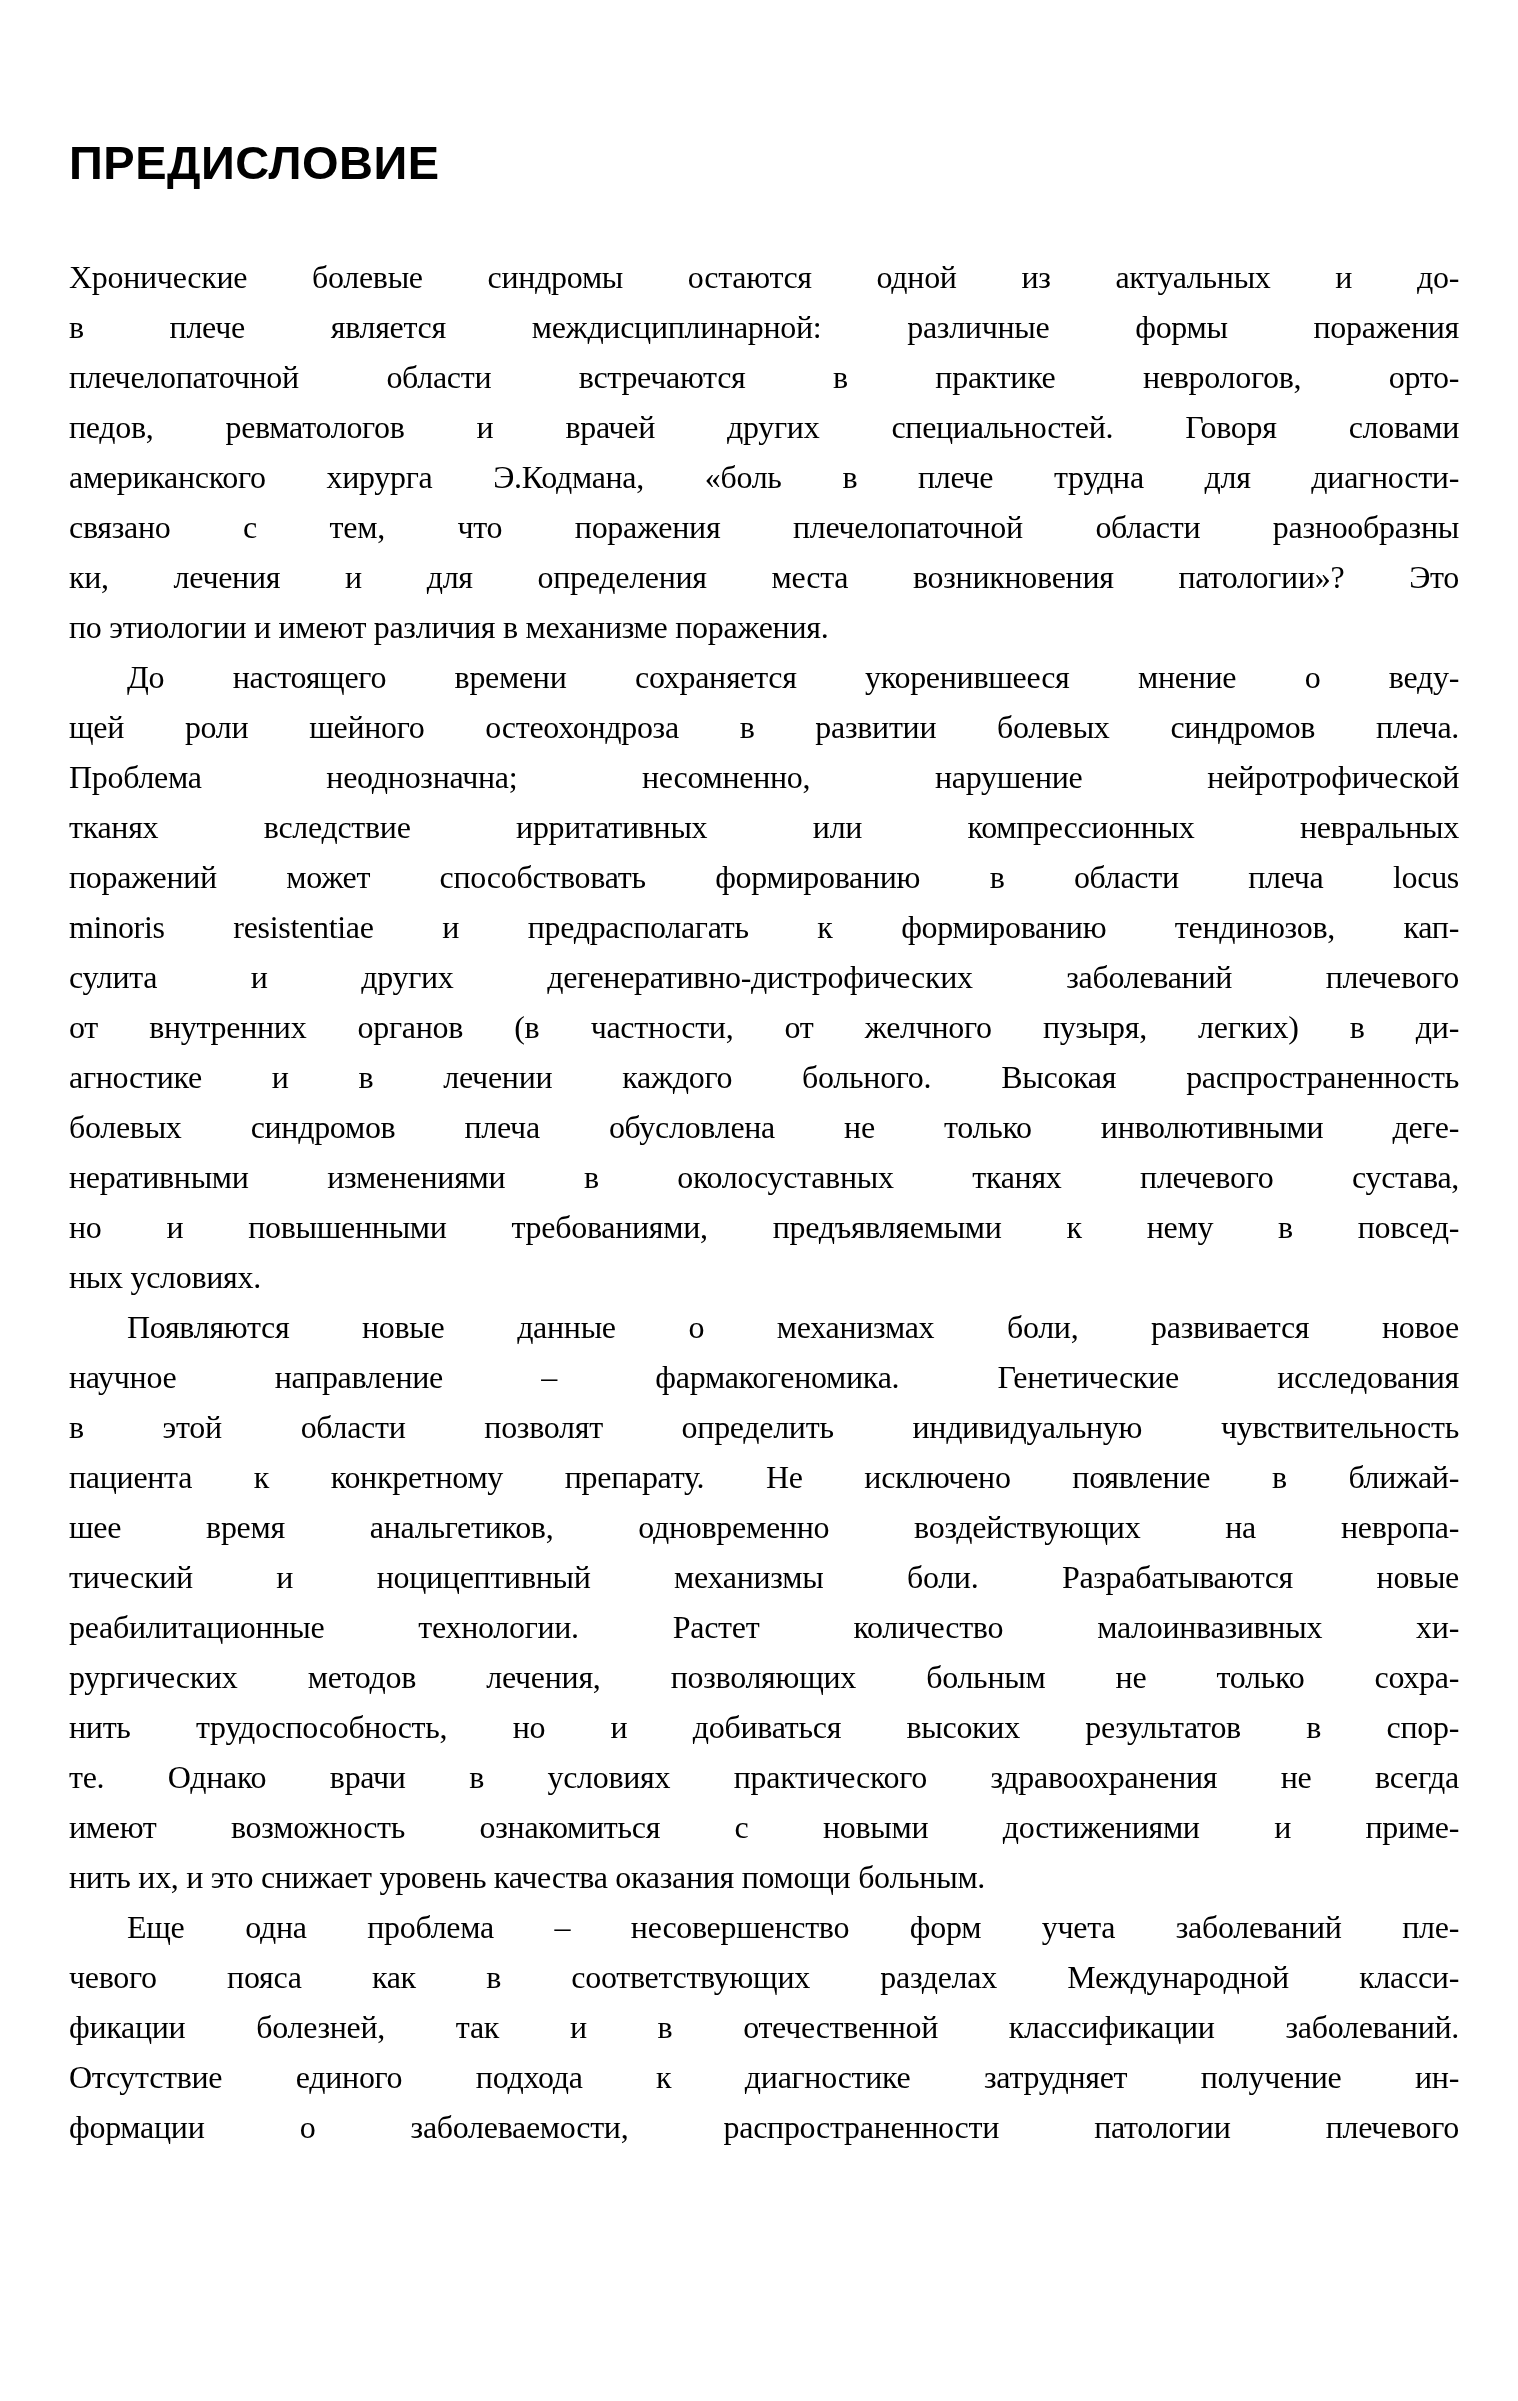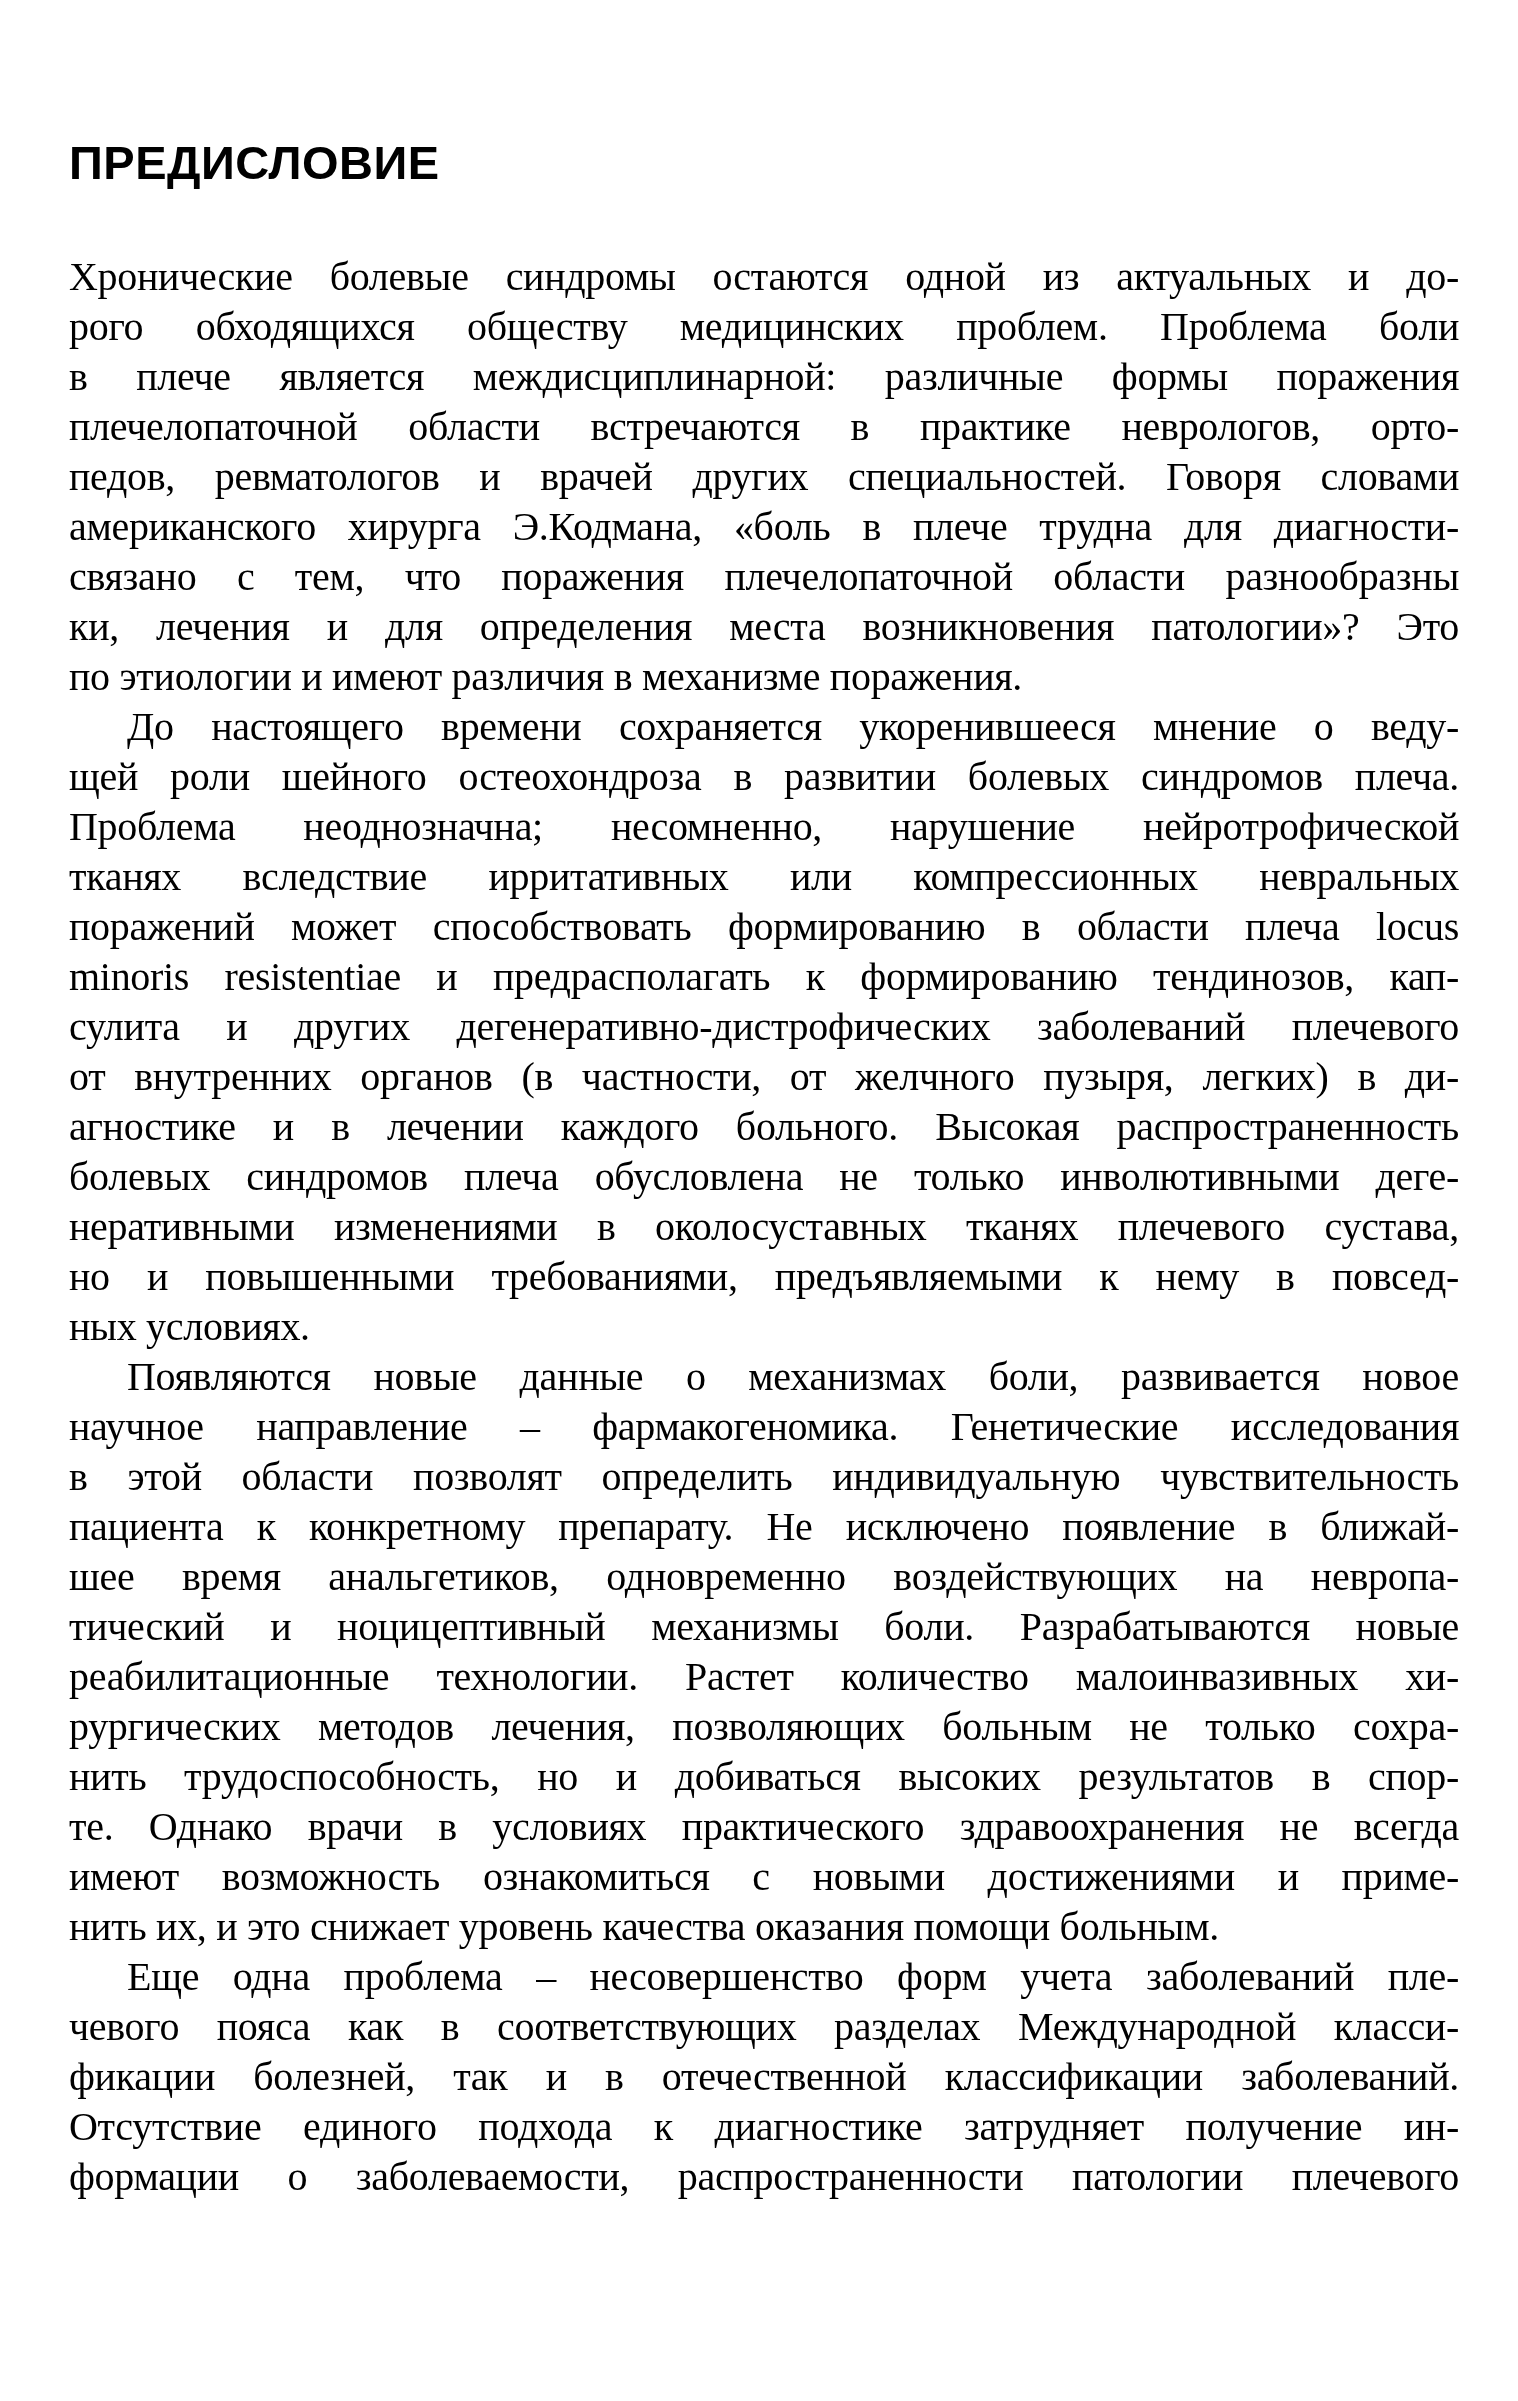--- a/index.html
+++ b/index.html
@@ -23,21 +23,21 @@
     letter-spacing: 0.5px;
     margin-top: 28px;
   }
   .body-text {
     position: absolute;
     left: 69px;
     top: 252px;
     width: 1390px;
   }
   .line {
-    font-size: 40px;
+    font-size: 32px;
     line-height: 50px;
     height: 50px;
     letter-spacing: -0.3px;
     text-align: justify;
     text-align-last: justify;
   }
   .line.plast {
     text-align-last: left;
   }
   .line.indent {
@@ -47,21 +47,20 @@
 </head>
 <body>
 
 <div class="page">
   <h1 class="title">ПРЕДИСЛОВИЕ</h1>
 
   <div class="body-text">
 
     <div>
       <div class="line">Хронические болевые синдромы остаются одной из актуальных и до-</div>
-      <div class="line">рого обходящихся обществу медицинских проблем. Проблема боли</div>
       <div class="line">в плече является междисциплинарной: различные формы поражения</div>
       <div class="line">плечелопаточной области встречаются в практике неврологов, орто-</div>
       <div class="line">педов, ревматологов и врачей других специальностей. Говоря словами</div>
       <div class="line">американского хирурга Э.Кодмана, «боль в плече трудна для диагности-</div>
       <div class="line">связано с тем, что поражения плечелопаточной области разнообразны</div>
       <div class="line">ки, лечения и для определения места возникновения патологии»? Это</div>
       <div class="line plast">по этиологии и имеют различия в механизме поражения.</div>
     </div>
 
     <div>

